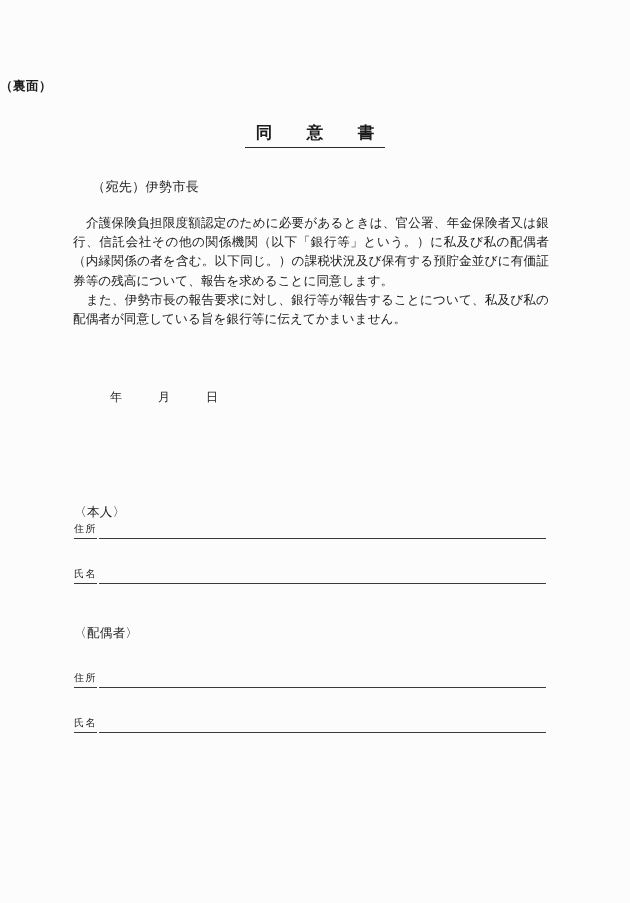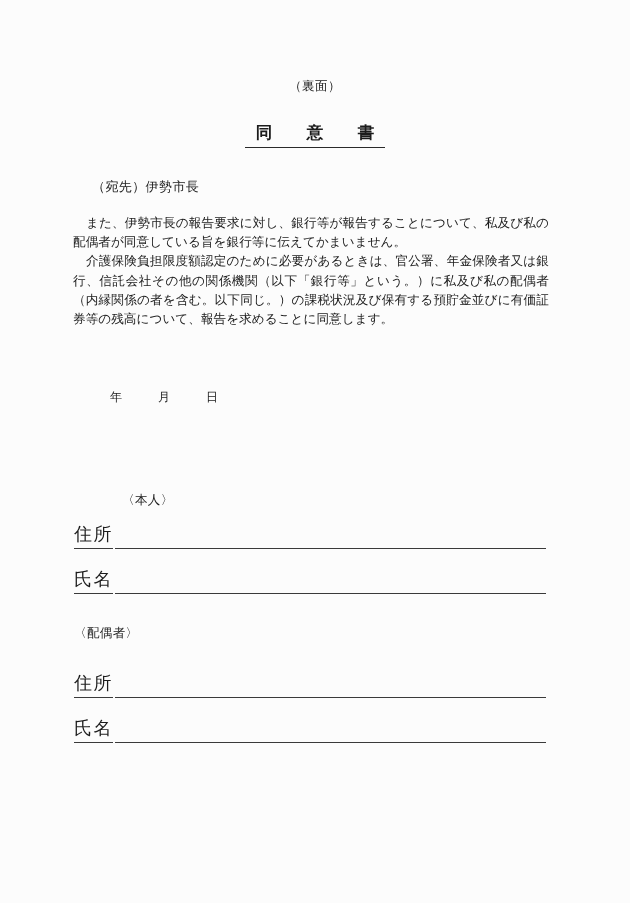--- a/index.html
+++ b/index.html
@@ -19,23 +19,23 @@
     position: absolute;
     inset: 0;
   }
 
   
   .side-mark {
     position: absolute;
     top: 78px;
     left: 0;
     right: 0;
-    text-align: center;
     font-size: 12.5px;
     letter-spacing: 0.5px;
+    font-weight: bold;
   }
 
   
   .doc-title {
     position: absolute;
     top: 122px;
     left: 0;
     right: 0;
     text-align: center;
   }
@@ -94,62 +94,62 @@
     left: 74px;
     font-size: 12.5px;
     letter-spacing: 0.4px;
   }
   .field-row {
     position: absolute;
     left: 74px;
     width: 472px;
     display: flex;
     align-items: flex-end;
-    font-size: 18px;
+    font-size: 10px;
   }
   .field-row .field-label {
     flex: 0 0 auto;
     padding-bottom: 2px;
     letter-spacing: 1.5px;
     white-space: nowrap;
   }
   .field-row .field-rule {
     flex: 1 1 auto;
     border-bottom: 1px solid #3a3a3a;
     height: 15px;
     margin-left: 2px;
   }
   
   .field-row .field-label {
     border-bottom: 1px solid #3a3a3a;
   }
 
-  .pos-self-label   { top: 492px; margin-left: 48px; }
+  .pos-self-label   { top: 504px; }
   .pos-self-addr    { top: 522px; }
   .pos-self-name    { top: 567px; }
   .pos-spouse-label { top: 625px; }
   .pos-spouse-addr  { top: 671px; }
   .pos-spouse-name  { top: 716px; }
 </style>
 </head>
 <body>
 
 <div class="page">
 
   <div class="side-mark">（裏面）</div>
 
   <div class="doc-title">
     <span class="title-text">同　意　書</span>
   </div>
 
   <div class="addressee">（宛先）伊勢市長</div>
 
   <div class="body-block">
+    <p>介護保険負担限度額認定のために必要があるときは、官公署、年金保険者又は銀行、信託会社その他の関係機関（以下「銀行等」という。）に私及び私の配偶者（内縁関係の者を含む。以下同じ。）の課税状況及び保有する預貯金並びに有価証券等の残高について、報告を求めることに同意します。</p>
     <p>また、伊勢市長の報告要求に対し、銀行等が報告することについて、私及び私の配偶者が同意している旨を銀行等に伝えてかまいません。</p>
-    <p>介護保険負担限度額認定のために必要があるときは、官公署、年金保険者又は銀行、信託会社その他の関係機関（以下「銀行等」という。）に私及び私の配偶者（内縁関係の者を含む。以下同じ。）の課税状況及び保有する預貯金並びに有価証券等の残高について、報告を求めることに同意します。</p>
   </div>
 
   <div class="date-line">
     <span class="seg">年</span>
     <span class="seg">月</span>
     <span class="seg">日</span>
   </div>
 
   <div class="sig-group-label pos-self-label">〈本人〉</div>
 

